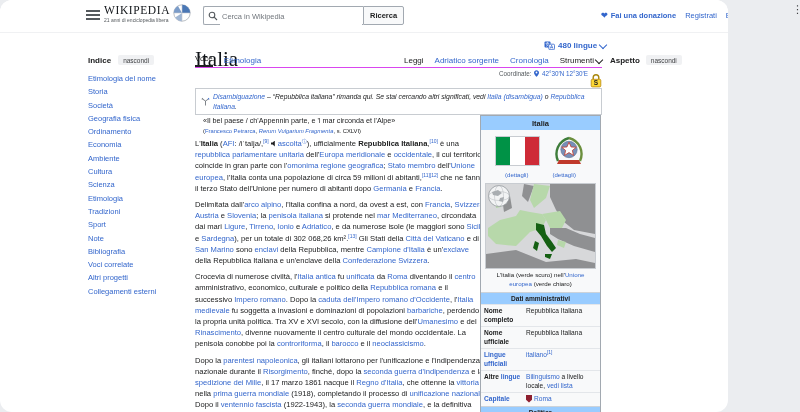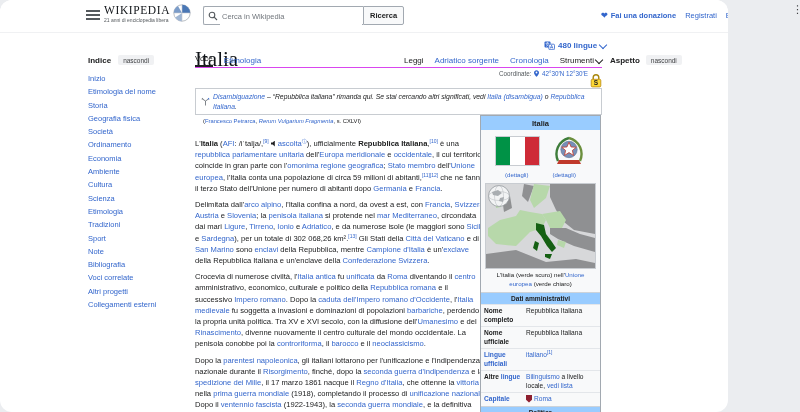--- a/index.html
+++ b/index.html
@@ -136,25 +136,24 @@
       <span class="toplink">Entra</span>
     </div>
   </div>
 
   <div class="sidebar">
     <div class="sb-head">
       <span class="sb-title">Indice</span>
       <span class="pill">nascondi</span>
     </div>
     <nav class="sb-list">
-        <a class="sb-link">Inizio</a>
         <a class="sb-link">Etimologia del nome</a>
         <a class="sb-link">Storia</a>
+        <a class="sb-link">Società</a>
         <a class="sb-link">Geografia fisica</a>
-        <a class="sb-link">Società</a>
         <a class="sb-link">Ordinamento</a>
         <a class="sb-link">Economia</a>
         <a class="sb-link">Ambiente</a>
         <a class="sb-link">Cultura</a>
         <a class="sb-link">Scienza</a>
         <a class="sb-link">Etimologia</a>
         <a class="sb-link">Tradizioni</a>
         <a class="sb-link">Sport</a>
         <a class="sb-link">Note</a>
         <a class="sb-link">Bibliografia</a>
@@ -210,20 +209,21 @@
 
   <div class="hatnote">
     <svg class="hat-icon" width="9" height="9" viewBox="0 0 9 9">
       <path d="M4.5 8.5 V4 M4.5 4 L1.5 2 M4.5 4 L7.5 2" stroke="#72777d" stroke-width="0.9" fill="none"></path>
       <path d="M0.5 2.6 L1.2 0.8 L2.6 2.2 Z" fill="#72777d"></path>
       <path d="M8.5 2.6 L7.8 0.8 L6.4 2.2 Z" fill="#3366cc"></path>
     </svg>
   <span class="t-link">Disambiguazione</span><span class=""> – “Repubblica italiana” rimanda qui. Se stai cercando altri significati, vedi </span><span class="t-link">Italia (disambigua)</span><span class=""> o </span><span class="t-link">Repubblica Italiana</span><span class="">.</span></div>
 
   <div class="quote">
+    <div>«Il bel paese / ch'Appennin parte, e 'l mar circonda et l'Alpe»</div>
     <div class="q-attr"><span class="">(</span><span class="t-link">Francesco Petrarca</span><span class="">, </span><span class="t-link t-i">Rerum Vulgarium Fragmenta</span><span class="">, s. CXLVI)</span></div>
   </div>
 
   <div class="paras">
     <p><span class="">L'</span><span class="t-b">Italia</span><span class=""> (</span><span class="t-link">AFI</span><span class="">: /iˈtalja/,</span><sup class="t-link">[9]</sup><span class="ricon ricon-speaker"></span><span class="t-link">ascolta</span><sup class="t-link">ⓘ</sup><span class="">), ufficialmente </span><span class="t-b">Repubblica Italiana</span><span class="">,</span><sup class="t-link">[10]</sup><span class=""> è una </span><span class="t-link">repubblica parlamentare unitaria</span><span class=""> dell'</span><span class="t-link">Europa meridionale</span><span class=""> e </span><span class="t-link">occidentale</span><span class="">, il cui territorio coincide in gran parte con l'</span><span class="t-link">omonima regione geografica</span><span class="">; </span><span class="t-link">Stato membro</span><span class=""> dell'</span><span class="t-link">Unione europea</span><span class="">, l'Italia conta una popolazione di circa 59 milioni di abitanti,</span><sup class="t-link">[11][12]</sup><span class=""> che ne fanno il terzo Stato dell'Unione per numero di abitanti dopo </span><span class="t-link">Germania</span><span class=""> e </span><span class="t-link">Francia</span><span class="">.</span></p>
     <p><span class="">Delimitata dall'</span><span class="t-link">arco alpino</span><span class="">, l'Italia confina a nord, da ovest a est, con </span><span class="t-link">Francia</span><span class="">, </span><span class="t-link">Svizzera</span><span class="">, </span><span class="t-link">Austria</span><span class=""> e </span><span class="t-link">Slovenia</span><span class="">; la </span><span class="t-link">penisola italiana</span><span class=""> si protende nel </span><span class="t-link">mar Mediterraneo</span><span class="">, circondata dai mari </span><span class="t-link">Ligure</span><span class="">, </span><span class="t-link">Tirreno</span><span class="">, </span><span class="t-link">Ionio</span><span class=""> e </span><span class="t-link">Adriatico</span><span class="">, e da numerose isole (le maggiori sono </span><span class="t-link">Sicilia</span><span class=""> e </span><span class="t-link">Sardegna</span><span class="">), per un totale di 302 068,26 km².</span><sup class="t-link">[13]</sup><span class=""> Gli Stati della </span><span class="t-link">Città del Vaticano</span><span class=""> e di </span><span class="t-link">San Marino</span><span class=""> sono </span><span class="t-link">enclavi</span><span class=""> della Repubblica, mentre </span><span class="t-link">Campione d'Italia</span><span class=""> è un'</span><span class="t-link">exclave</span><span class=""> della Repubblica Italiana e un'enclave della </span><span class="t-link">Confederazione Svizzera</span><span class="">.</span></p>
     <p><span class="">Crocevia di numerose civiltà, l'</span><span class="t-link">Italia antica</span><span class=""> fu </span><span class="t-link">unificata</span><span class=""> da </span><span class="t-link">Roma</span><span class=""> diventando il </span><span class="t-link">centro</span><span class=""> amministrativo, economico, culturale e politico della </span><span class="t-link">Repubblica romana</span><span class=""> e il successivo </span><span class="t-link">Impero romano</span><span class="">. Dopo la </span><span class="t-link">caduta dell'Impero romano d'Occidente</span><span class="">, l'</span><span class="t-link">Italia medievale</span><span class=""> fu soggetta a invasioni e dominazioni di popolazioni </span><span class="t-link">barbariche</span><span class="">, perdendo la propria unità politica. Tra XV e XVI secolo, con la diffusione dell'</span><span class="t-link">Umanesimo</span><span class=""> e del </span><span class="t-link">Rinascimento</span><span class="">, divenne nuovamente il centro culturale del mondo occidentale. La penisola conobbe poi la </span><span class="t-link">controriforma</span><span class="">, il </span><span class="t-link">barocco</span><span class=""> e il </span><span class="t-link">neoclassicismo</span><span class="">.</span></p>
     <p><span class="">Dopo la </span><span class="t-link">parentesi napoleonica</span><span class="">, gli italiani lottarono per l'unificazione e l'indipendenza nazionale durante il </span><span class="t-link">Risorgimento</span><span class="">, finché, dopo la </span><span class="t-link">seconda guerra d'indipendenza</span><span class=""> e la </span><span class="t-link">spedizione dei Mille</span><span class="">, il 17 marzo 1861 nacque il </span><span class="t-link">Regno d'Italia</span><span class="">, che ottenne la </span><span class="t-link">vittoria</span><span class=""> nella </span><span class="t-link">prima guerra mondiale</span><span class=""> (1918), completando il processo di </span><span class="t-link">unificazione nazionale</span><span class="">. Dopo il </span><span class="t-link">ventennio fascista</span><span class=""> (1922-1943), la </span><span class="t-link">seconda guerra mondiale</span><span class="">, e la definitiva </span><span class="t-link">guerra di</span></p>
   </div>
 

